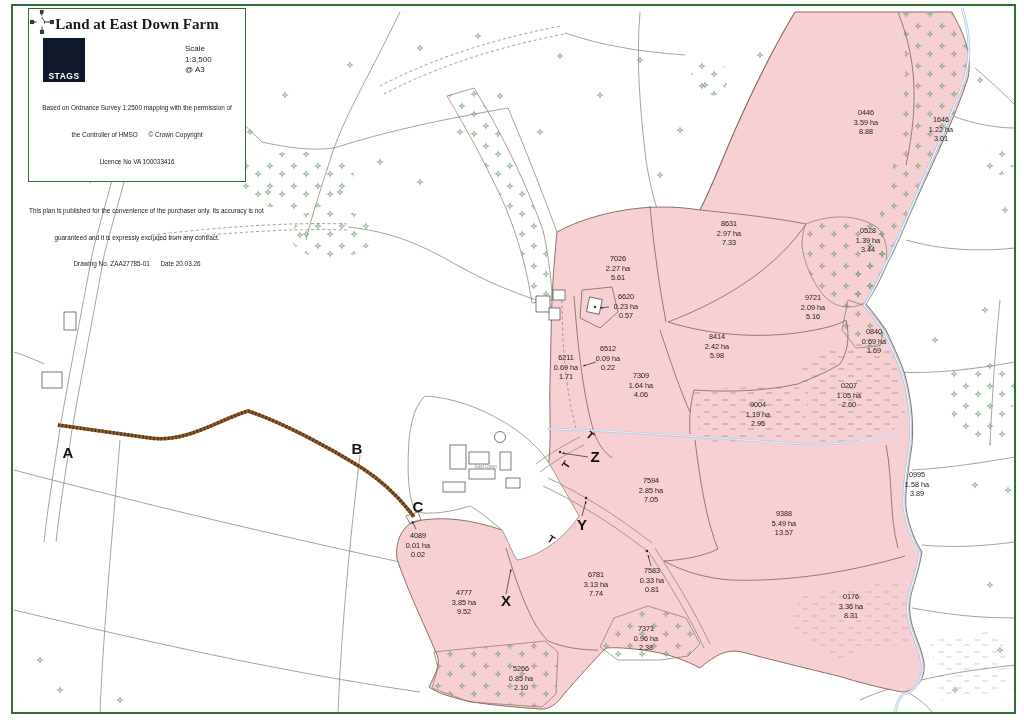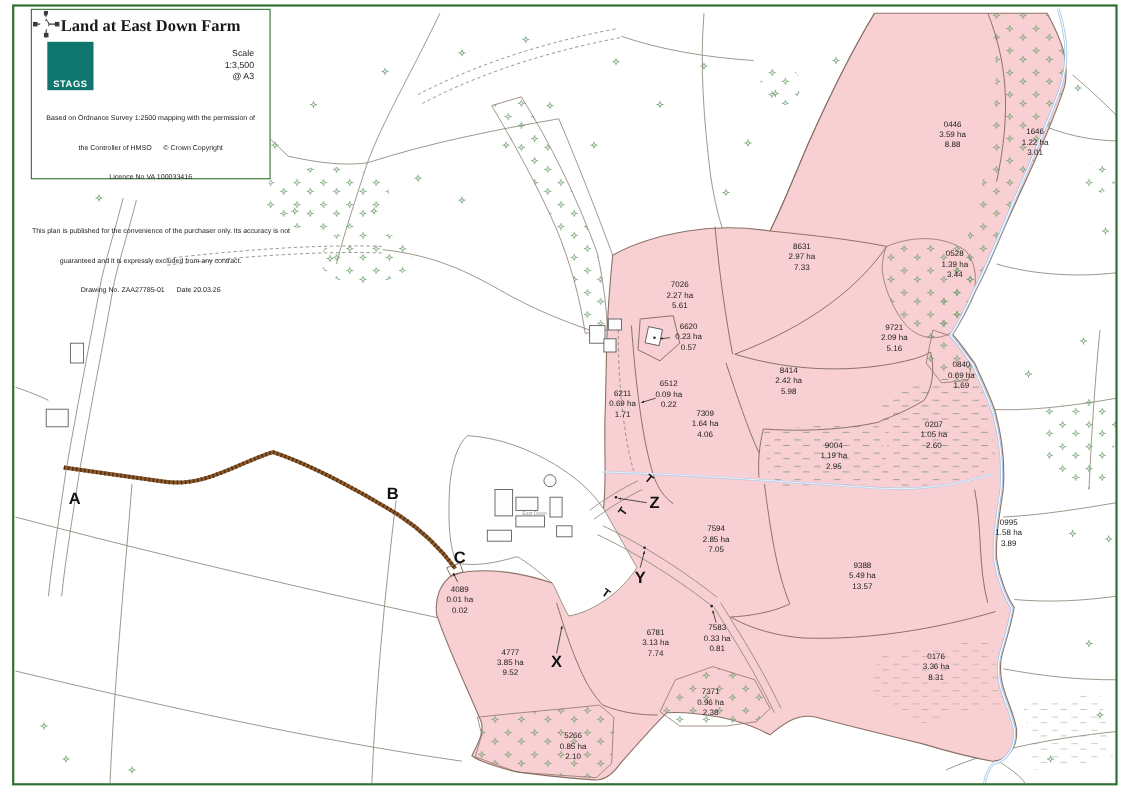--- a/index.html
+++ b/index.html
@@ -22,29 +22,29 @@
   .trackbase{fill:none;stroke:#8a5a2e;stroke-width:3.6;}
   .trackdots{fill:none;stroke:#552f0e;stroke-width:3.6;stroke-dasharray:1.3 2.4;}
   .bld{fill:#fdfdfd;stroke:#5a5a5a;stroke-width:.8;}
   .leader{fill:none;stroke:#222;stroke-width:.7;}
   .plab text{font:7.3px "Liberation Sans",sans-serif;fill:#1c1c1c;text-anchor:middle;}
   .letter{font:600 15px "Liberation Sans",sans-serif;fill:#111;text-anchor:middle;}
   .tmark{font:700 10.5px "Liberation Sans",sans-serif;fill:#111;text-anchor:middle;}
   .place{font:4.6px "Liberation Sans",sans-serif;fill:#979289;text-anchor:middle;}
   .pageborder{fill:none;stroke:#2e7031;stroke-width:2;}
   
-  .title-box{position:absolute;left:28px;top:8px;width:218px;height:155px;background:#fff;
+  .title-box{position:absolute;left:28px;top:8px;width:218px;height:174px;background:#fff;
              border:1.5px solid #2e7031;box-sizing:border-box;text-align:center;z-index:5;}
   .tb-title{font-family:"Liberation Serif",serif;font-size:15px;font-weight:600;margin-top:7px;color:#1a1a1a;}
   .tb-sub{font-family:"Liberation Serif",serif;font-size:15px;font-weight:600;margin-top:1px;color:#1a1a1a;}
   .tb-row{display:flex;align-items:center;justify-content:space-between;padding:5px 14px 1px 14px;}
-  .stags-logo{width:42px;height:44px;background:#0f766e;display:flex;flex-direction:column;
+  .stags-logo{width:42px;height:44px;background:#0f172a;display:flex;flex-direction:column;
               align-items:center;justify-content:flex-end;padding-bottom:2px;box-sizing:border-box;}
   .stags-word{font-size:8.5px;font-weight:700;letter-spacing:.5px;color:#fff;line-height:1;}
-  .tb-scale{text-align:right;font-size:8px;line-height:1.35;color:#222;width:46px;}
+  .tb-scale{text-align:left;font-size:8px;line-height:1.35;color:#222;width:46px;}
   .tb-attr{font-size:6.4px;line-height:1.4;color:#222;margin-top:3px;white-space:pre;}
   .tb-disc{font-size:6.4px;line-height:1.4;color:#222;margin-top:4px;white-space:pre;}
 </style>
 </head>
 <body>
 
 <div id="page">
 
 <svg width="1024" height="724" viewBox="0 0 1024 724">
   <defs>

